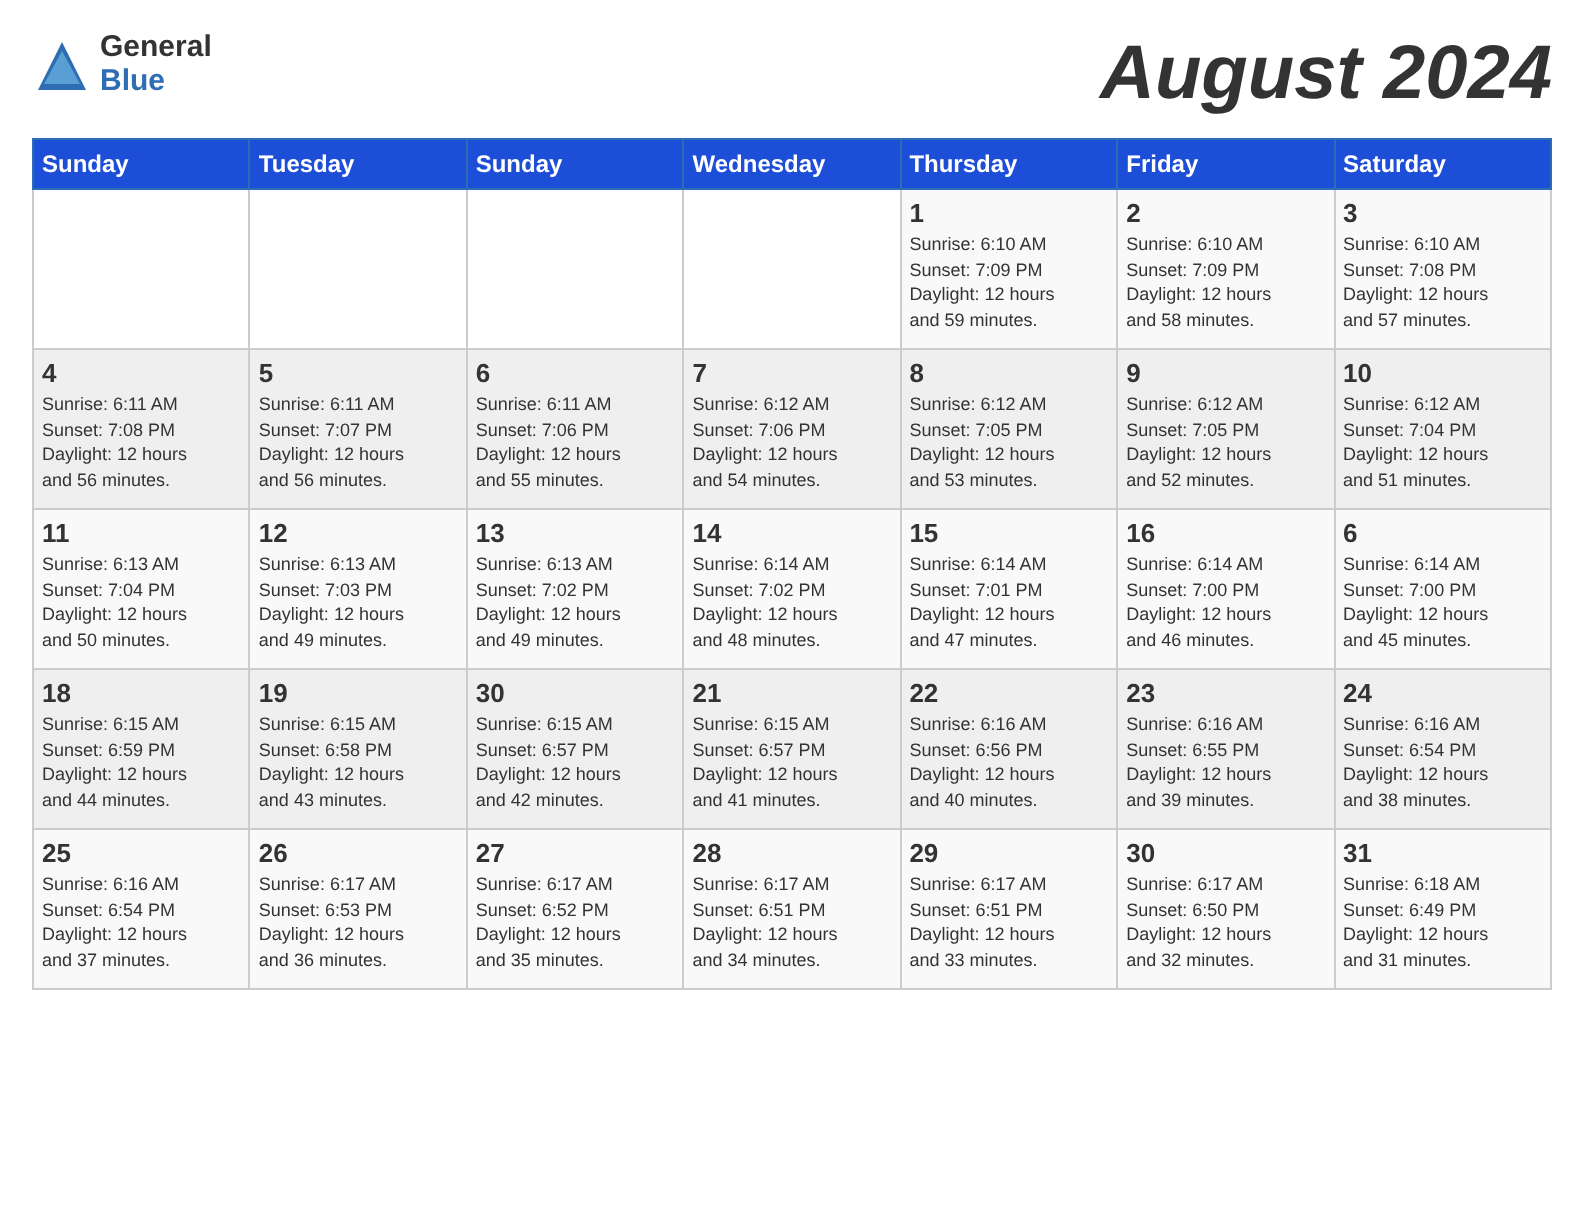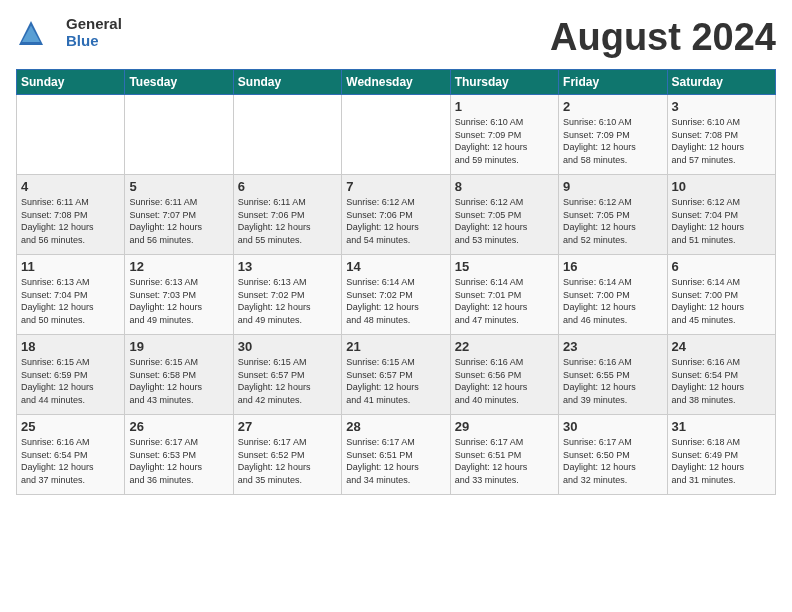--- a/index.html
+++ b/index.html
@@ -12,21 +12,21 @@
     }
     .header {
       display: flex;
       align-items: flex-start;
       justify-content: space-between;
       margin-bottom: 10px;
     }
     .logo {
       display: flex;
       align-items: center;
-      gap: 20px;
+      gap: 4px;
     }
     .logo-text {
       display: flex;
       flex-direction: column;
       line-height: 1.1;
     }
     .logo-general {
       font-size: 15px;
       font-weight: bold;
       color: #333;
@@ -35,38 +35,39 @@
       font-size: 15px;
       font-weight: bold;
       color: #2e6db4;
     }
     .logo-icon {
       width: 30px;
       height: 30px;
     }
     .title-block {
       text-align: right;
+      font-style: italic;
     }
     .month-title {
       font-size: 38px;
       font-weight: bold;
       color: #333;
     }
     .location {
       font-size: 14px;
       color: #333;
       margin-top: 2px;
     }
     table {
       width: 100%;
       border-collapse: collapse;
       font-size: 10px;
     }
     thead tr {
-      background: #0f766e;
+      background: #1d4ed8;
       color: #fff;
     }
     thead th {
       padding: 5px 4px;
       text-align: left;
       font-size: 12px;
       font-weight: bold;
       border: 1px solid #2e6db4;
     }
     tbody tr {

